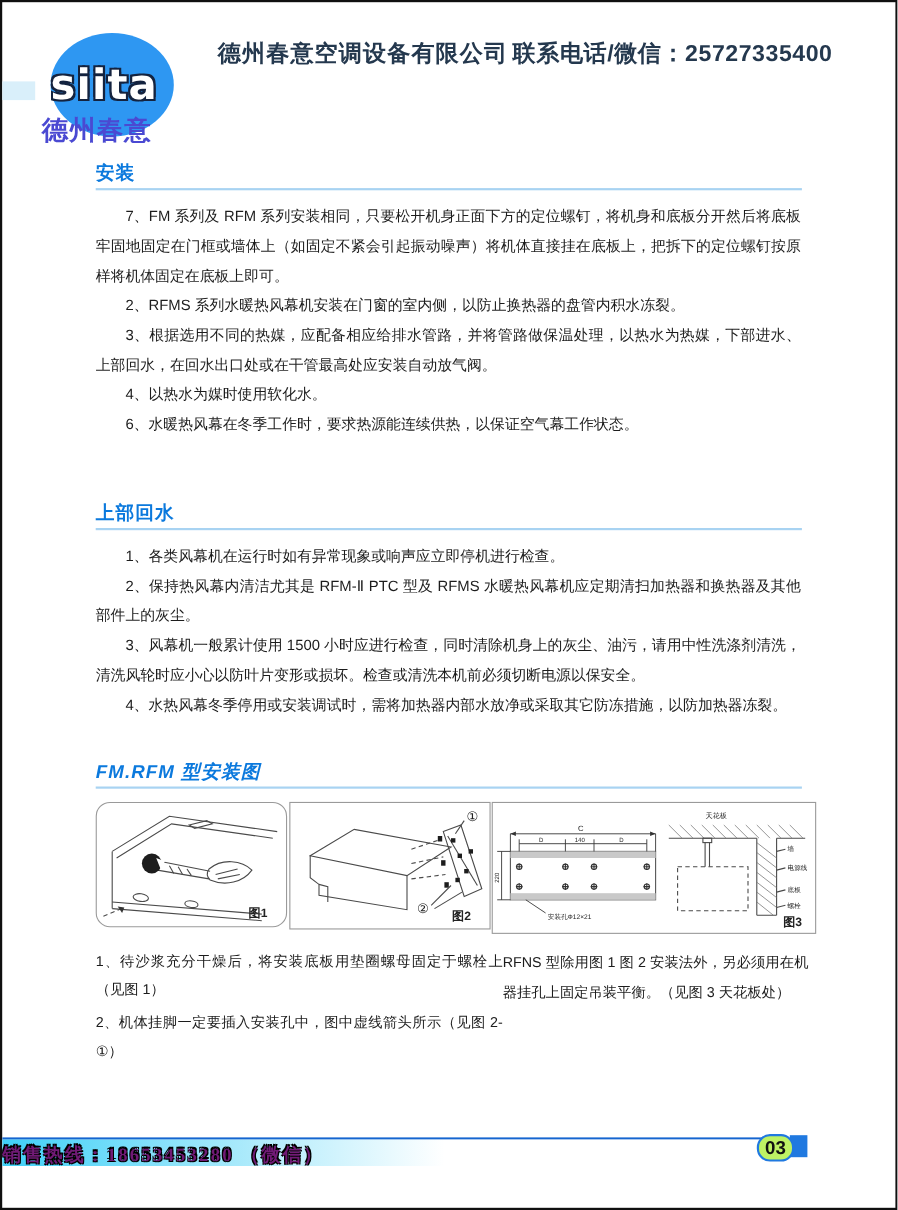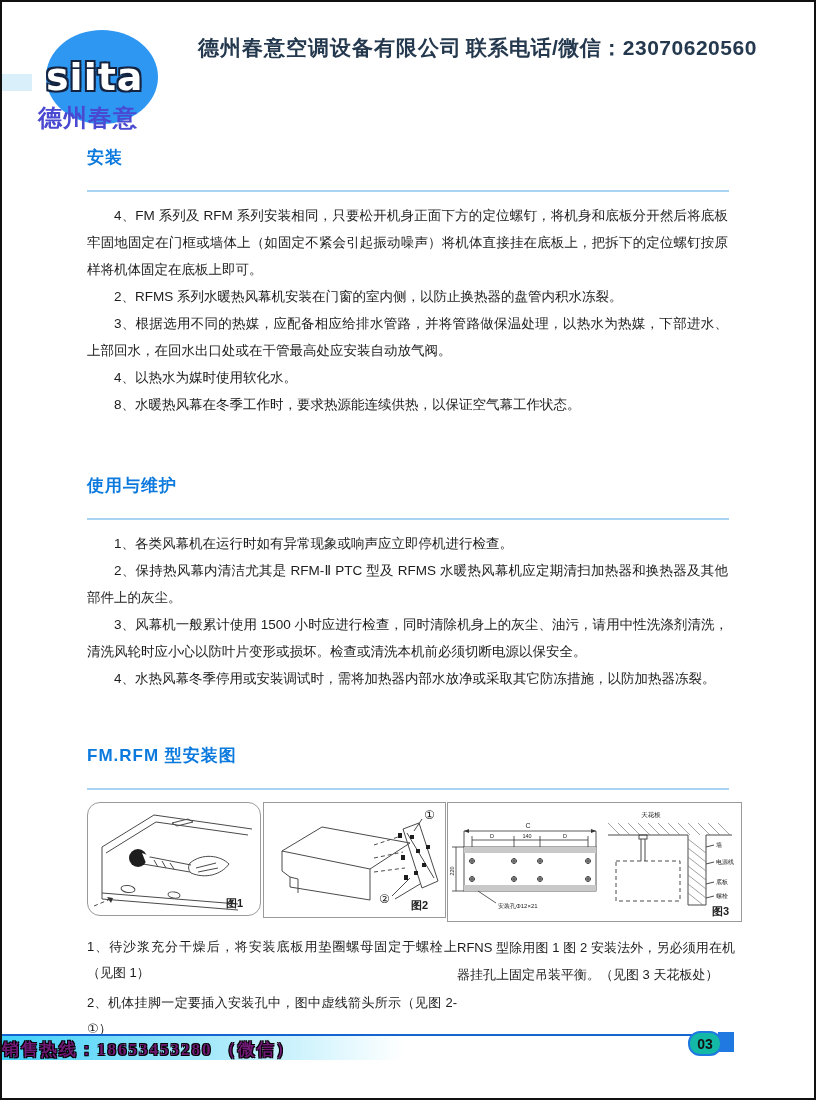--- a/index.html
+++ b/index.html
@@ -29,25 +29,25 @@
     position:absolute; left:196px; top:32px;
     font-size:21px; font-weight:bold; color:#24384e; letter-spacing:1px;text-align:right;
   }
   .contact-info{
     position:absolute; left:464px; top:32px;
     font-size:21px; font-weight:bold; color:#24384e; letter-spacing:0.5px;
   }
   
   .section-title{
     margin:0 85px 0 85px; color:#0b79dd; font-size:17px; font-weight:bold;
-    padding-bottom:21px; border-bottom:2px solid #a8d3f2; letter-spacing:1px;
+    padding-bottom:2px; border-bottom:2px solid #a8d3f2; letter-spacing:1px;
   }
   .title-install{margin-top:8px;}
   .title-maintain{margin-top:56px;}
-  .title-diagram{margin-top:52px;}
+  .title-diagram{margin-top:36px;font-style:italic;}
   .para-block{margin:10px 86px 0 85px;}
   .para-block.maintain{}
   .para-block p{
     margin:0; text-indent:2em; font-size:13.5px; line-height:27px;
     text-align:justify; color:#1c1c1c;
   }
   
   .figures-row{display:flex; align-items:flex-start; margin:12px 0 0 85px;}
   .fig-frame{border:1px solid #9a9a9a; background:#fff;}
   .fig1{width:172px; height:112px;border-radius:13px;}
@@ -67,53 +67,53 @@
     background:linear-gradient(90deg,#3fd0f8 0%,#8fe3fa 22%,#ffffff 55%,#ffffff 100%);
   }
   .hotline{
     position:absolute; left:0; top:1036px; width:730px; text-align:left;
     font-family:"Liberation Serif","DejaVu Serif",serif;
     font-size:17px; font-weight:bold; letter-spacing:2px; color:#701a75;
     text-shadow:-1px -1px 0 #000,1px -1px 0 #000,-1px 1px 0 #000,1px 1px 0 #000;
   }
   .page-pill{
     position:absolute; left:686px; top:1029px; width:30px; height:21px;
-    background:#14b8a6; border:2px solid #2079e0; border-radius:12px;
+    background:#bef264; border:2px solid #2079e0; border-radius:12px;
     display:flex; align-items:center; justify-content:center;
-    font-size:14px; font-weight:bold; color:#111; z-index:3;
+    font-size:17px; font-weight:bold; color:#111; z-index:3;
   }
   .page-square{position:absolute; left:716px; top:1030px; width:16px; height:20px; background:#2079e0; z-index:2;}
   svg text{font-family:"Liberation Sans","DejaVu Sans",sans-serif; fill:#222;}
   .figcap{font-size:11px; font-weight:bold;}
 </style>
 </head>
 <body>
 
 <div class="page">
 
   <div class="header">
     <div class="decor-rect"></div>
     <div class="logo-ellipse">
       <span class="logo-word">siita</span>
     </div>
     <div class="logo-sub">德州春意</div>
     <div class="company-name">德州春意空调设备有限公司</div>
-    <div class="contact-info">联系电话/微信：23070620560</div>
+    <div class="contact-info">联系电话/微信：25727335400</div>
   </div>
 
   <h2 class="section-title title-install">安装</h2>
   <div class="para-block">
-    <p>4、FM 系列及 RFM 系列安装相同，只要松开机身正面下方的定位螺钉，将机身和底板分开然后将底板牢固地固定在门框或墙体上（如固定不紧会引起振动噪声）将机体直接挂在底板上，把拆下的定位螺钉按原样将机体固定在底板上即可。</p>
+    <p>7、FM 系列及 RFM 系列安装相同，只要松开机身正面下方的定位螺钉，将机身和底板分开然后将底板牢固地固定在门框或墙体上（如固定不紧会引起振动噪声）将机体直接挂在底板上，把拆下的定位螺钉按原样将机体固定在底板上即可。</p>
     <p>2、RFMS 系列水暖热风幕机安装在门窗的室内侧，以防止换热器的盘管内积水冻裂。</p>
     <p>3、根据选用不同的热媒，应配备相应给排水管路，并将管路做保温处理，以热水为热媒，下部进水、上部回水，在回水出口处或在干管最高处应安装自动放气阀。</p>
     <p>4、以热水为媒时使用软化水。</p>
-    <p>8、水暖热风幕在冬季工作时，要求热源能连续供热，以保证空气幕工作状态。</p>
-  </div>
-
-  <h2 class="section-title title-maintain">使用与维护</h2>
+    <p>6、水暖热风幕在冬季工作时，要求热源能连续供热，以保证空气幕工作状态。</p>
+  </div>
+
+  <h2 class="section-title title-maintain">上部回水</h2>
   <div class="para-block maintain">
     <p>1、各类风幕机在运行时如有异常现象或响声应立即停机进行检查。</p>
     <p>2、保持热风幕内清洁尤其是 RFM-Ⅱ PTC 型及 RFMS 水暖热风幕机应定期清扫加热器和换热器及其他部件上的灰尘。</p>
     <p>3、风幕机一般累计使用 1500 小时应进行检查，同时清除机身上的灰尘、油污，请用中性洗涤剂清洗，清洗风轮时应小心以防叶片变形或损坏。检查或清洗本机前必须切断电源以保安全。</p>
     <p>4、水热风幕冬季停用或安装调试时，需将加热器内部水放净或采取其它防冻措施，以防加热器冻裂。</p>
   </div>
 
   <h2 class="section-title title-diagram">FM.RFM 型安装图</h2>
 
   <div class="figures-row">

